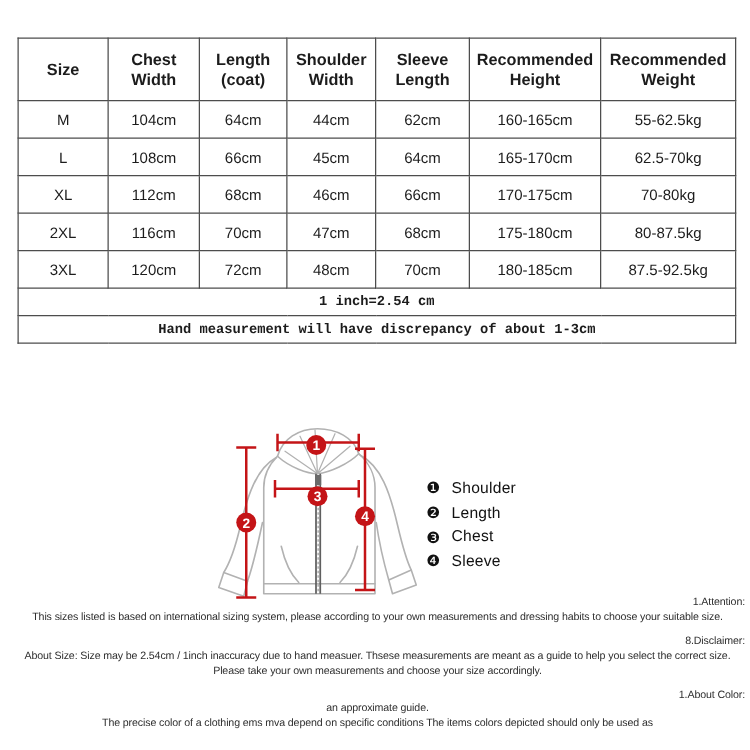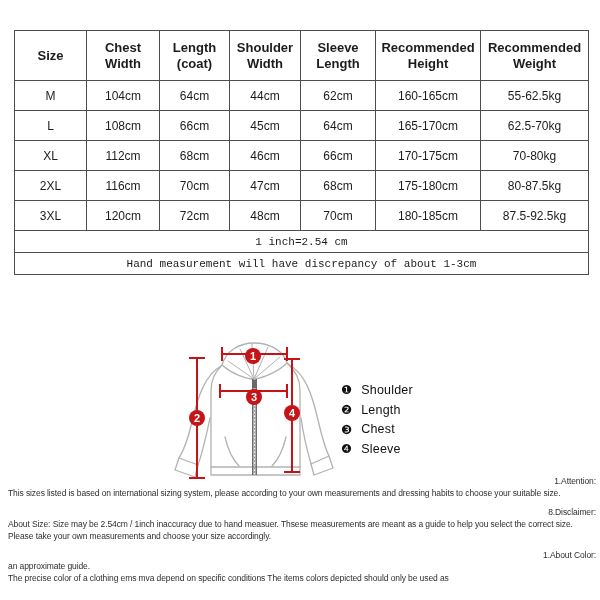--- a/index.html
+++ b/index.html
@@ -7,36 +7,36 @@
   body { position:relative; font-family:"Liberation Sans", sans-serif; color:#1c1c1c; overflow:hidden; }
 
   
   .size-table { position:absolute; left:14px; top:30px; width:574px;
                 border-collapse:collapse; table-layout:fixed; }
   .size-table th, .size-table td { border:1px solid #4d4d4d; text-align:center;
                 vertical-align:middle; padding:0; color:#1c1c1c; }
   .size-table th { height:50px; font-size:13px; font-weight:bold; line-height:1.22; }
   .size-table td.data-cell { height:30px; font-size:12px; }
   .size-table td.note-cell { height:22px; font-family:"Liberation Mono", monospace;
-                font-weight:normal; font-size:11px; }
+                font-weight:bold; font-size:11px; }
 
   
   .jacket-svg { position:absolute; left:153px; top:334px; }
   .legend { position:absolute; left:341px; top:380px; }
   .legend-row { display:flex; align-items:center; height:19.7px; }
   .legend-bullet { font-size:12.5px; color:#111;
                 font-family:"DejaVu Sans", sans-serif; margin-right:9px; }
   .legend-label { font-size:12.5px; color:#111; letter-spacing:0.2px; }
 
   
   .info-sections { position:absolute; left:8px; top:476px; width:588px;
                 font-size:8.5px; letter-spacing:-0.1px; color:#2e2e2e; line-height:11.9px; }
   .info-section { margin-bottom:7px; }
   .section-title { white-space:nowrap;text-align:right; }
-  .section-line { white-space:nowrap; }
+  .section-line { white-space:nowrap;text-align:center; }
 </style>
 </head>
 <body>
 
 <table class="size-table">
   <colgroup>
     <col style="width:72px">
       <col style="width:73px">
       <col style="width:70px">
     <col style="width:71px">

